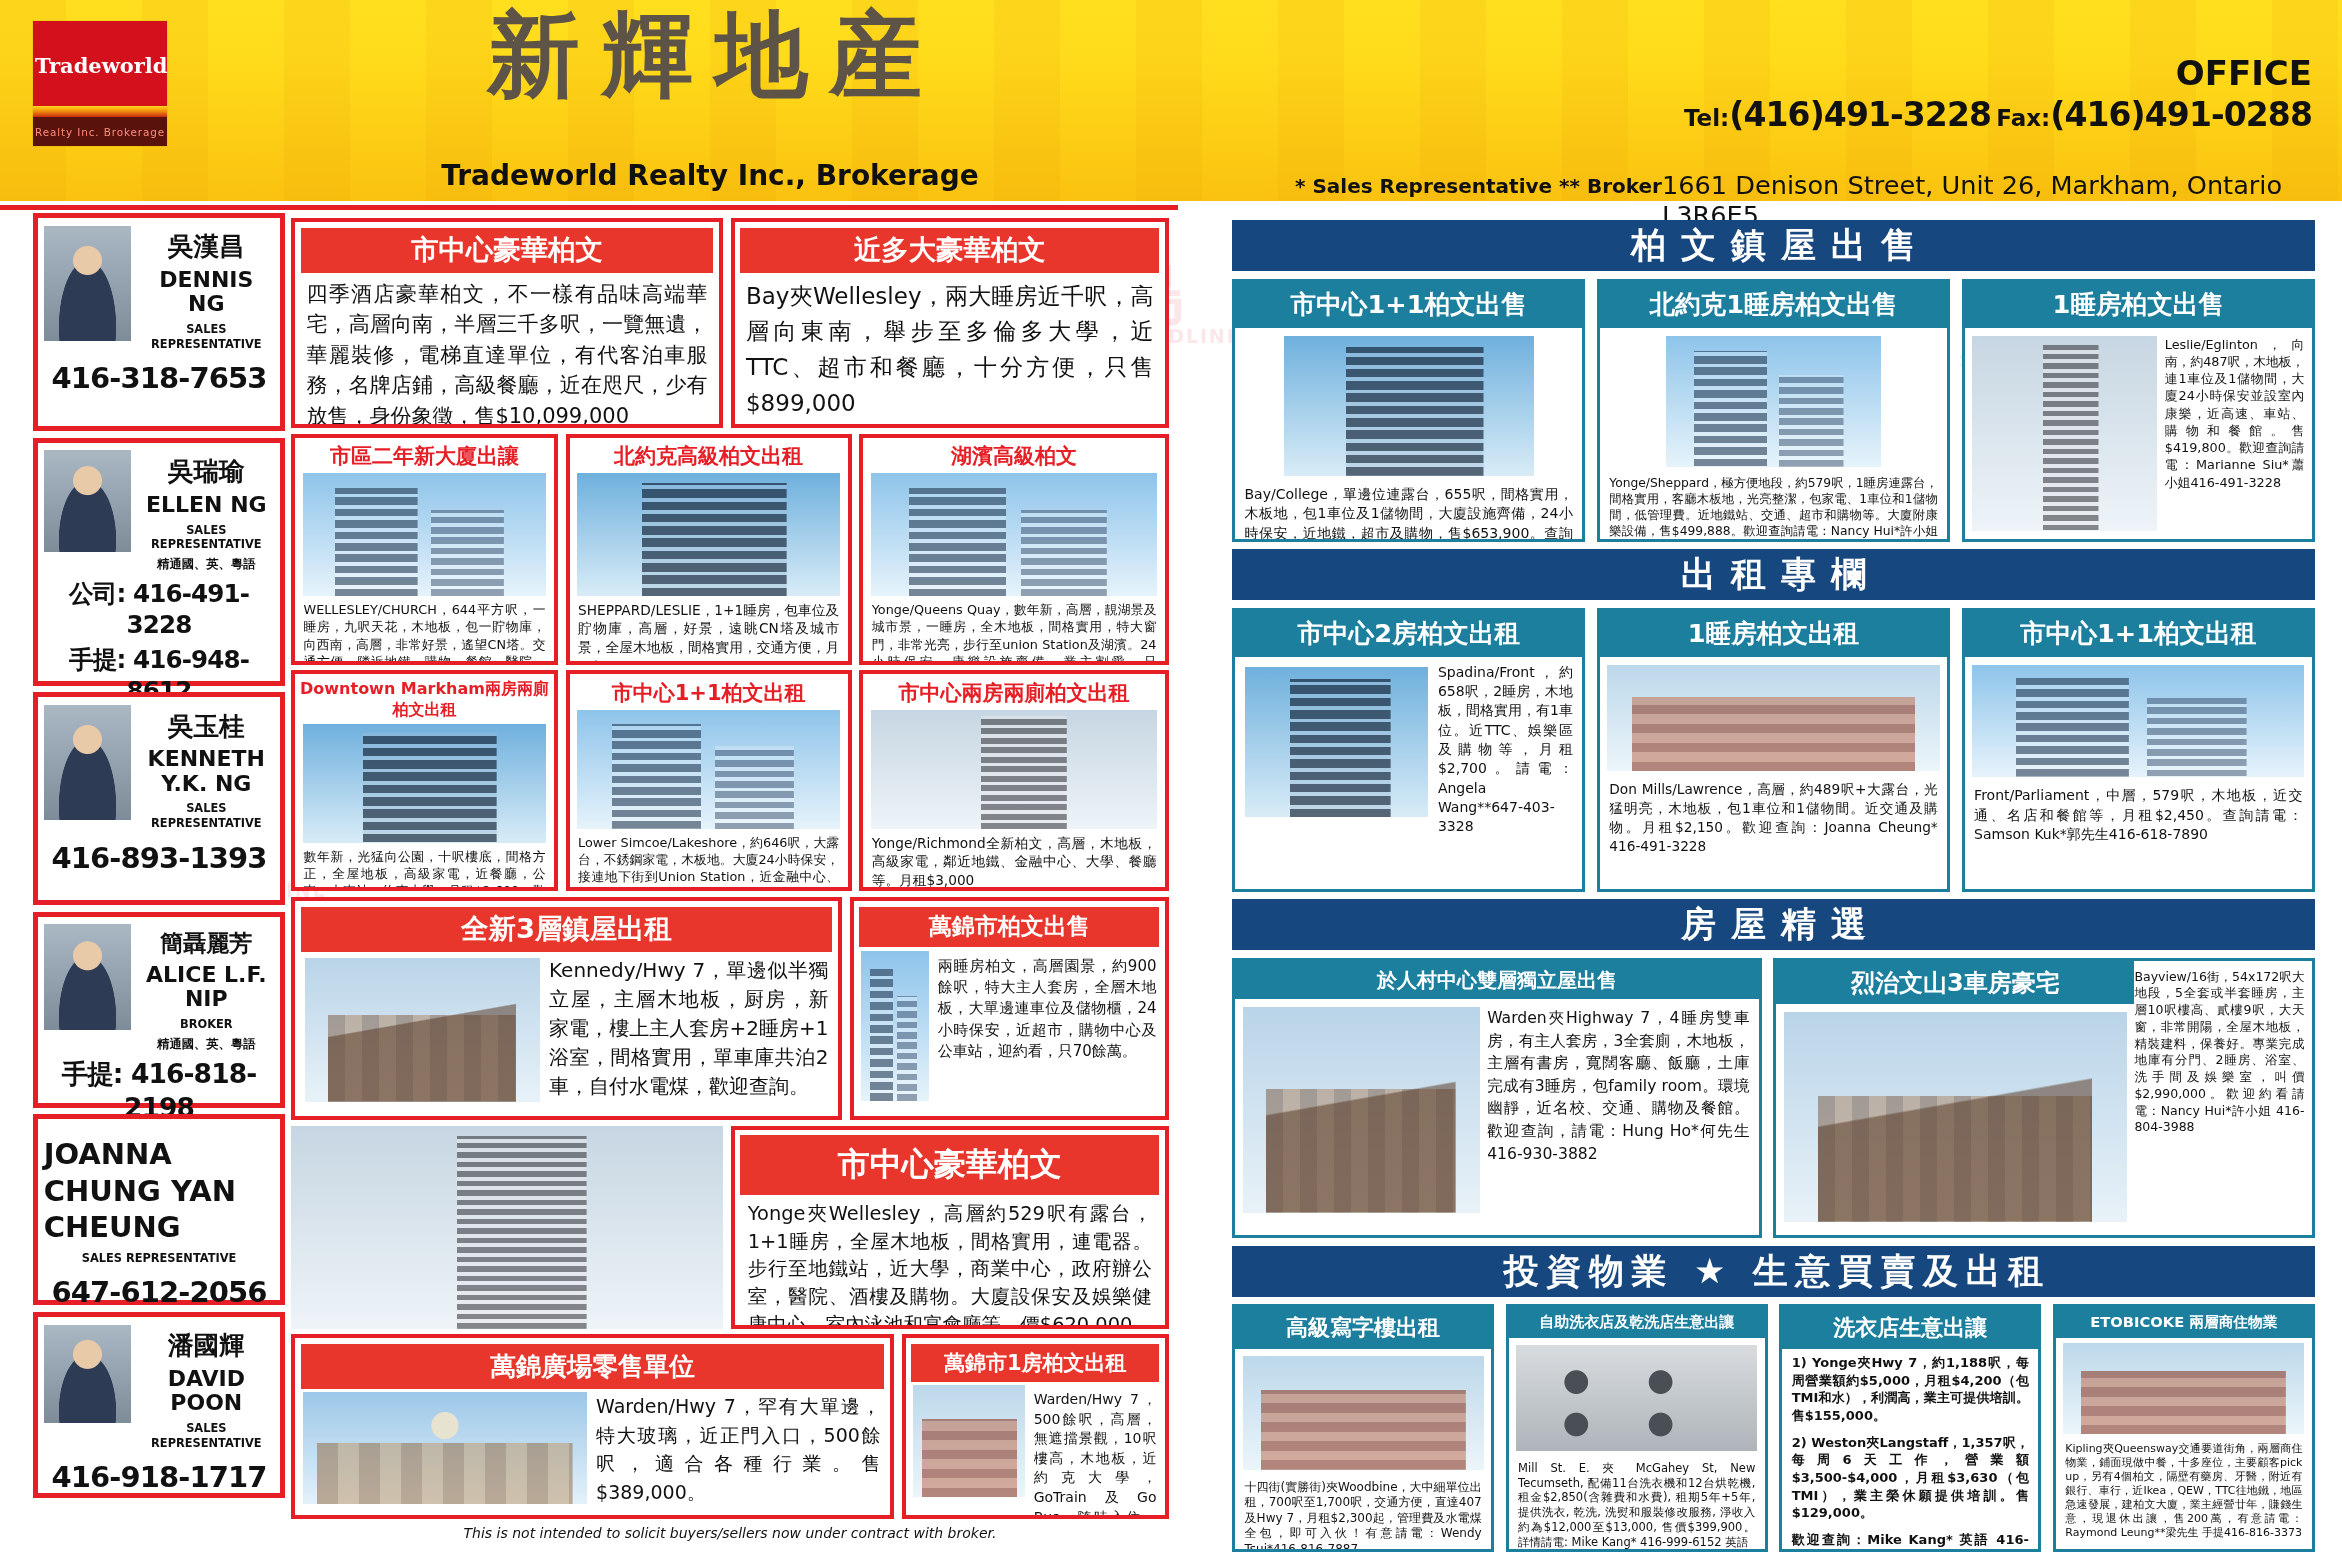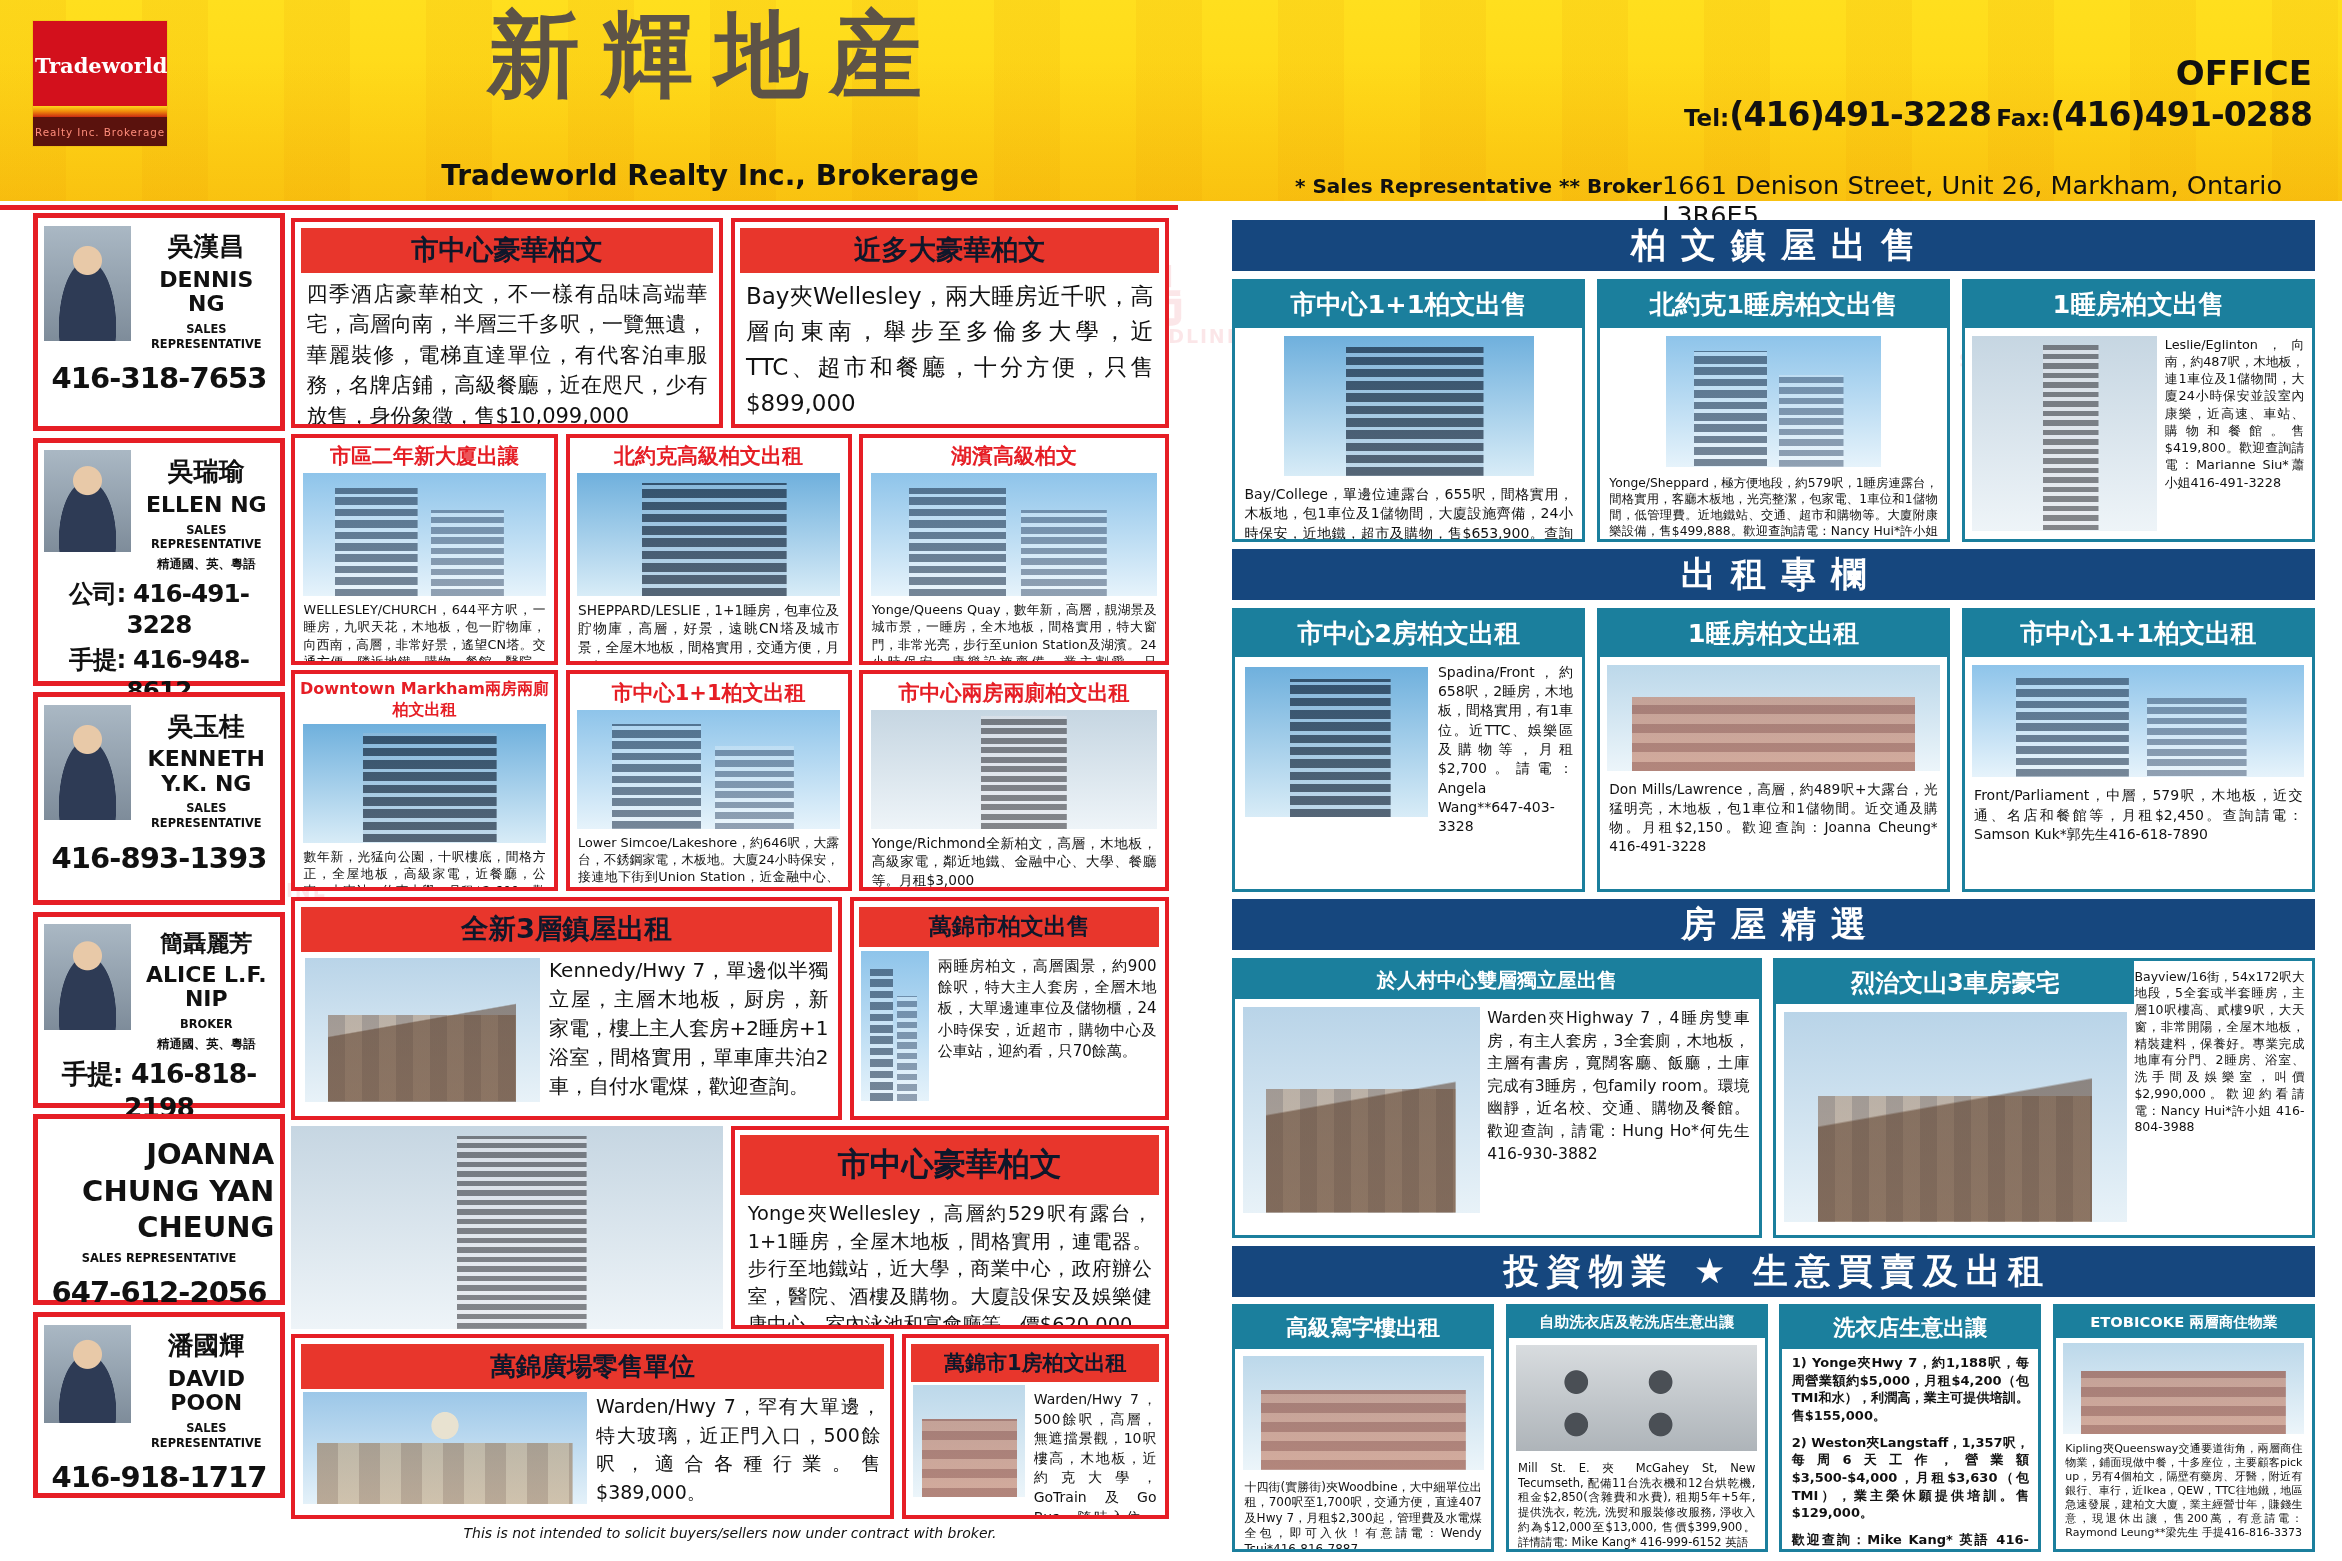--- a/index.html
+++ b/index.html
@@ -44,26 +44,26 @@
        radial-gradient(circle at 50% 30%, #e8c9a8 0 14px, rgba(0,0,0,0) 15px),
        radial-gradient(ellipse at 50% 88%, #2e3b55 0 46%, rgba(0,0,0,0) 47%),
        linear-gradient(#aab8c4,#7e8c9a);}
   .a-meta{flex:1;text-align:center;padding-top:3.8px;}
   .a-cn{font-size:25.6px;font-weight:bold;}
   .a-en{font-size:22px;font-weight:bold;line-height:1.1;margin-top:3.8px;}
   .a-title{font-size:11.4px;font-weight:bold;margin-top:5.7px;line-height:1.3;}
   .a-langs{font-size:12.3px;font-weight:bold;margin-top:3.8px;}
   .a-phone{font-size:29px;font-weight:bold;text-align:center;margin:9.5px 0 5.7px;letter-spacing:-0.9px;}
   .a-phone.sm{font-size:24.6px;margin:3.8px 0;}
-  .a-name-big{font-size:29px;font-weight:bold;text-align:right;line-height:1.25;margin-top:9.5px;}
+  .a-name-big{font-size:29px;font-weight:bold;text-align:left;line-height:1.25;margin-top:9.5px;}
   
   .mid{position:absolute;left:291px;top:218px;width:878px;display:flex;flex-direction:column;gap:5.7px;}
   .mrow{display:flex;gap:7.6px;}
   .mbox{border:4.7px solid #e61e25;background:#fff;box-sizing:border-box;overflow:hidden;}
-  .red-head{margin:5.7px 5.7px 3.8px;background:#e8362c;color:#0f172a;font-weight:bold;text-align:center;
+  .red-head{margin:5.7px 5.7px 3.8px;background:#e8362c;color:#ffffff;font-weight:bold;text-align:center;
             font-size:27.4px;padding:4.7px 0;}
   .m-body{padding:1.9px 11.4px 7.6px;font-size:21px;line-height:1.45;text-align:justify;font-weight:500;}
   .red-title{color:#e61e25;font-weight:bold;text-align:center;font-size:21px;padding:4.7px 1.9px 2.8px;}
   .m-photo{margin:0 7.6px;height:123px;}
   .m-small{padding:4.7px 8.5px;font-size:12.8px;line-height:1.36;font-weight:500;text-align:justify;}
   .flexrow{display:flex;align-items:flex-start;}
   .ph-condo{background:
       repeating-linear-gradient(0deg, rgba(25,45,70,.55) 0 7.6px, rgba(255,255,255,.22) 7.6px 11.4px) 20% bottom / 34% 88% no-repeat,
       repeating-linear-gradient(0deg, rgba(40,60,90,.45) 0 6.6px, rgba(255,255,255,.25) 6.6px 10.4px) 75% bottom / 30% 70% no-repeat,
       linear-gradient(#8ec4ea,#e6f3fb);}

